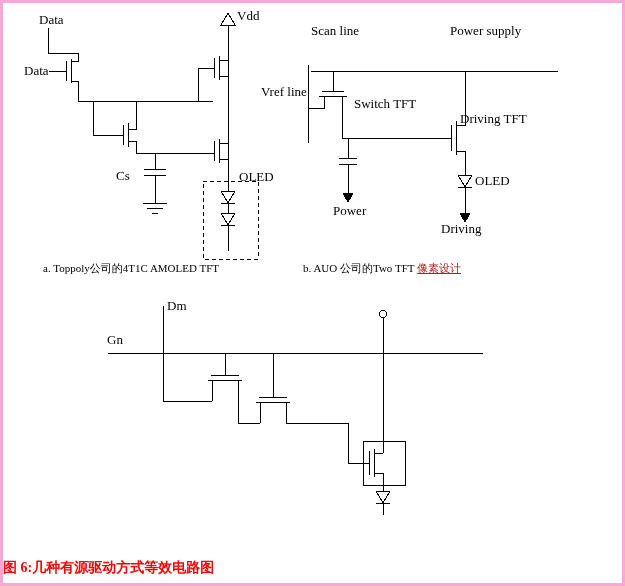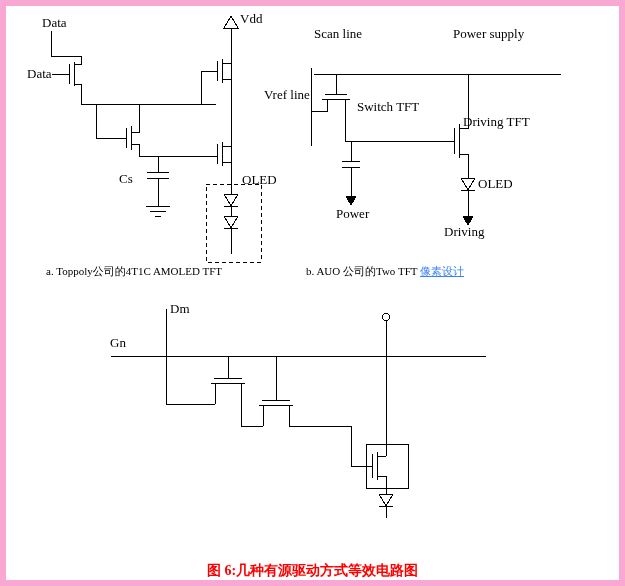--- a/index.html
+++ b/index.html
@@ -1,32 +1,32 @@
 <!DOCTYPE html>
 <html><head>
 <meta charset="utf-8">
 <style>
   html,body{margin:0;padding:0;background:#888;}
   .page{
     position:relative;width:625px;height:586px;background:#fff;
-    border:6px solid #f9a8d4;box-sizing:border-box;overflow:hidden;
+    border:3px solid #f9a8d4;box-sizing:border-box;overflow:hidden;
     font-family:"Liberation Serif","DejaVu Serif",serif;
   }
   svg.circuit{position:absolute;left:0;top:0;}
   .circuit path,.circuit line{stroke:#000;fill:none;stroke-width:1;}
   .circuit rect{fill:none;stroke:#000;stroke-width:1;}
   .circuit circle{fill:#fff;stroke:#000;stroke-width:1;}
   .circuit polygon.open{fill:#fff;stroke:#000;stroke-width:1;}
   .circuit polygon.filled{fill:#000;stroke:#000;stroke-width:1;}
   .lbl{position:absolute;font-size:13px;color:#000;white-space:nowrap;line-height:1.1;}
   .caption{position:absolute;font-size:11px;color:#000;white-space:nowrap;line-height:1.2;}
-  .hl{color:#3b82f6;text-decoration:underline;}
+  .hl{color:#b91c1c;text-decoration:underline;}
   .pfx{margin-right:7px;}
   .fig-caption{
-    position:absolute;left:0;width:100%;text-align:center;
+    position:absolute;left:0;width:100%;text-align:left;
     font-size:14px;font-weight:bold;color:#ff0000;white-space:nowrap;
   }
 </style>
 </head>
 <body>
 
 <div class="page">
 
   <svg class="circuit" width="625" height="586" viewBox="0 0 625 586" shape-rendering="crispEdges">
 

